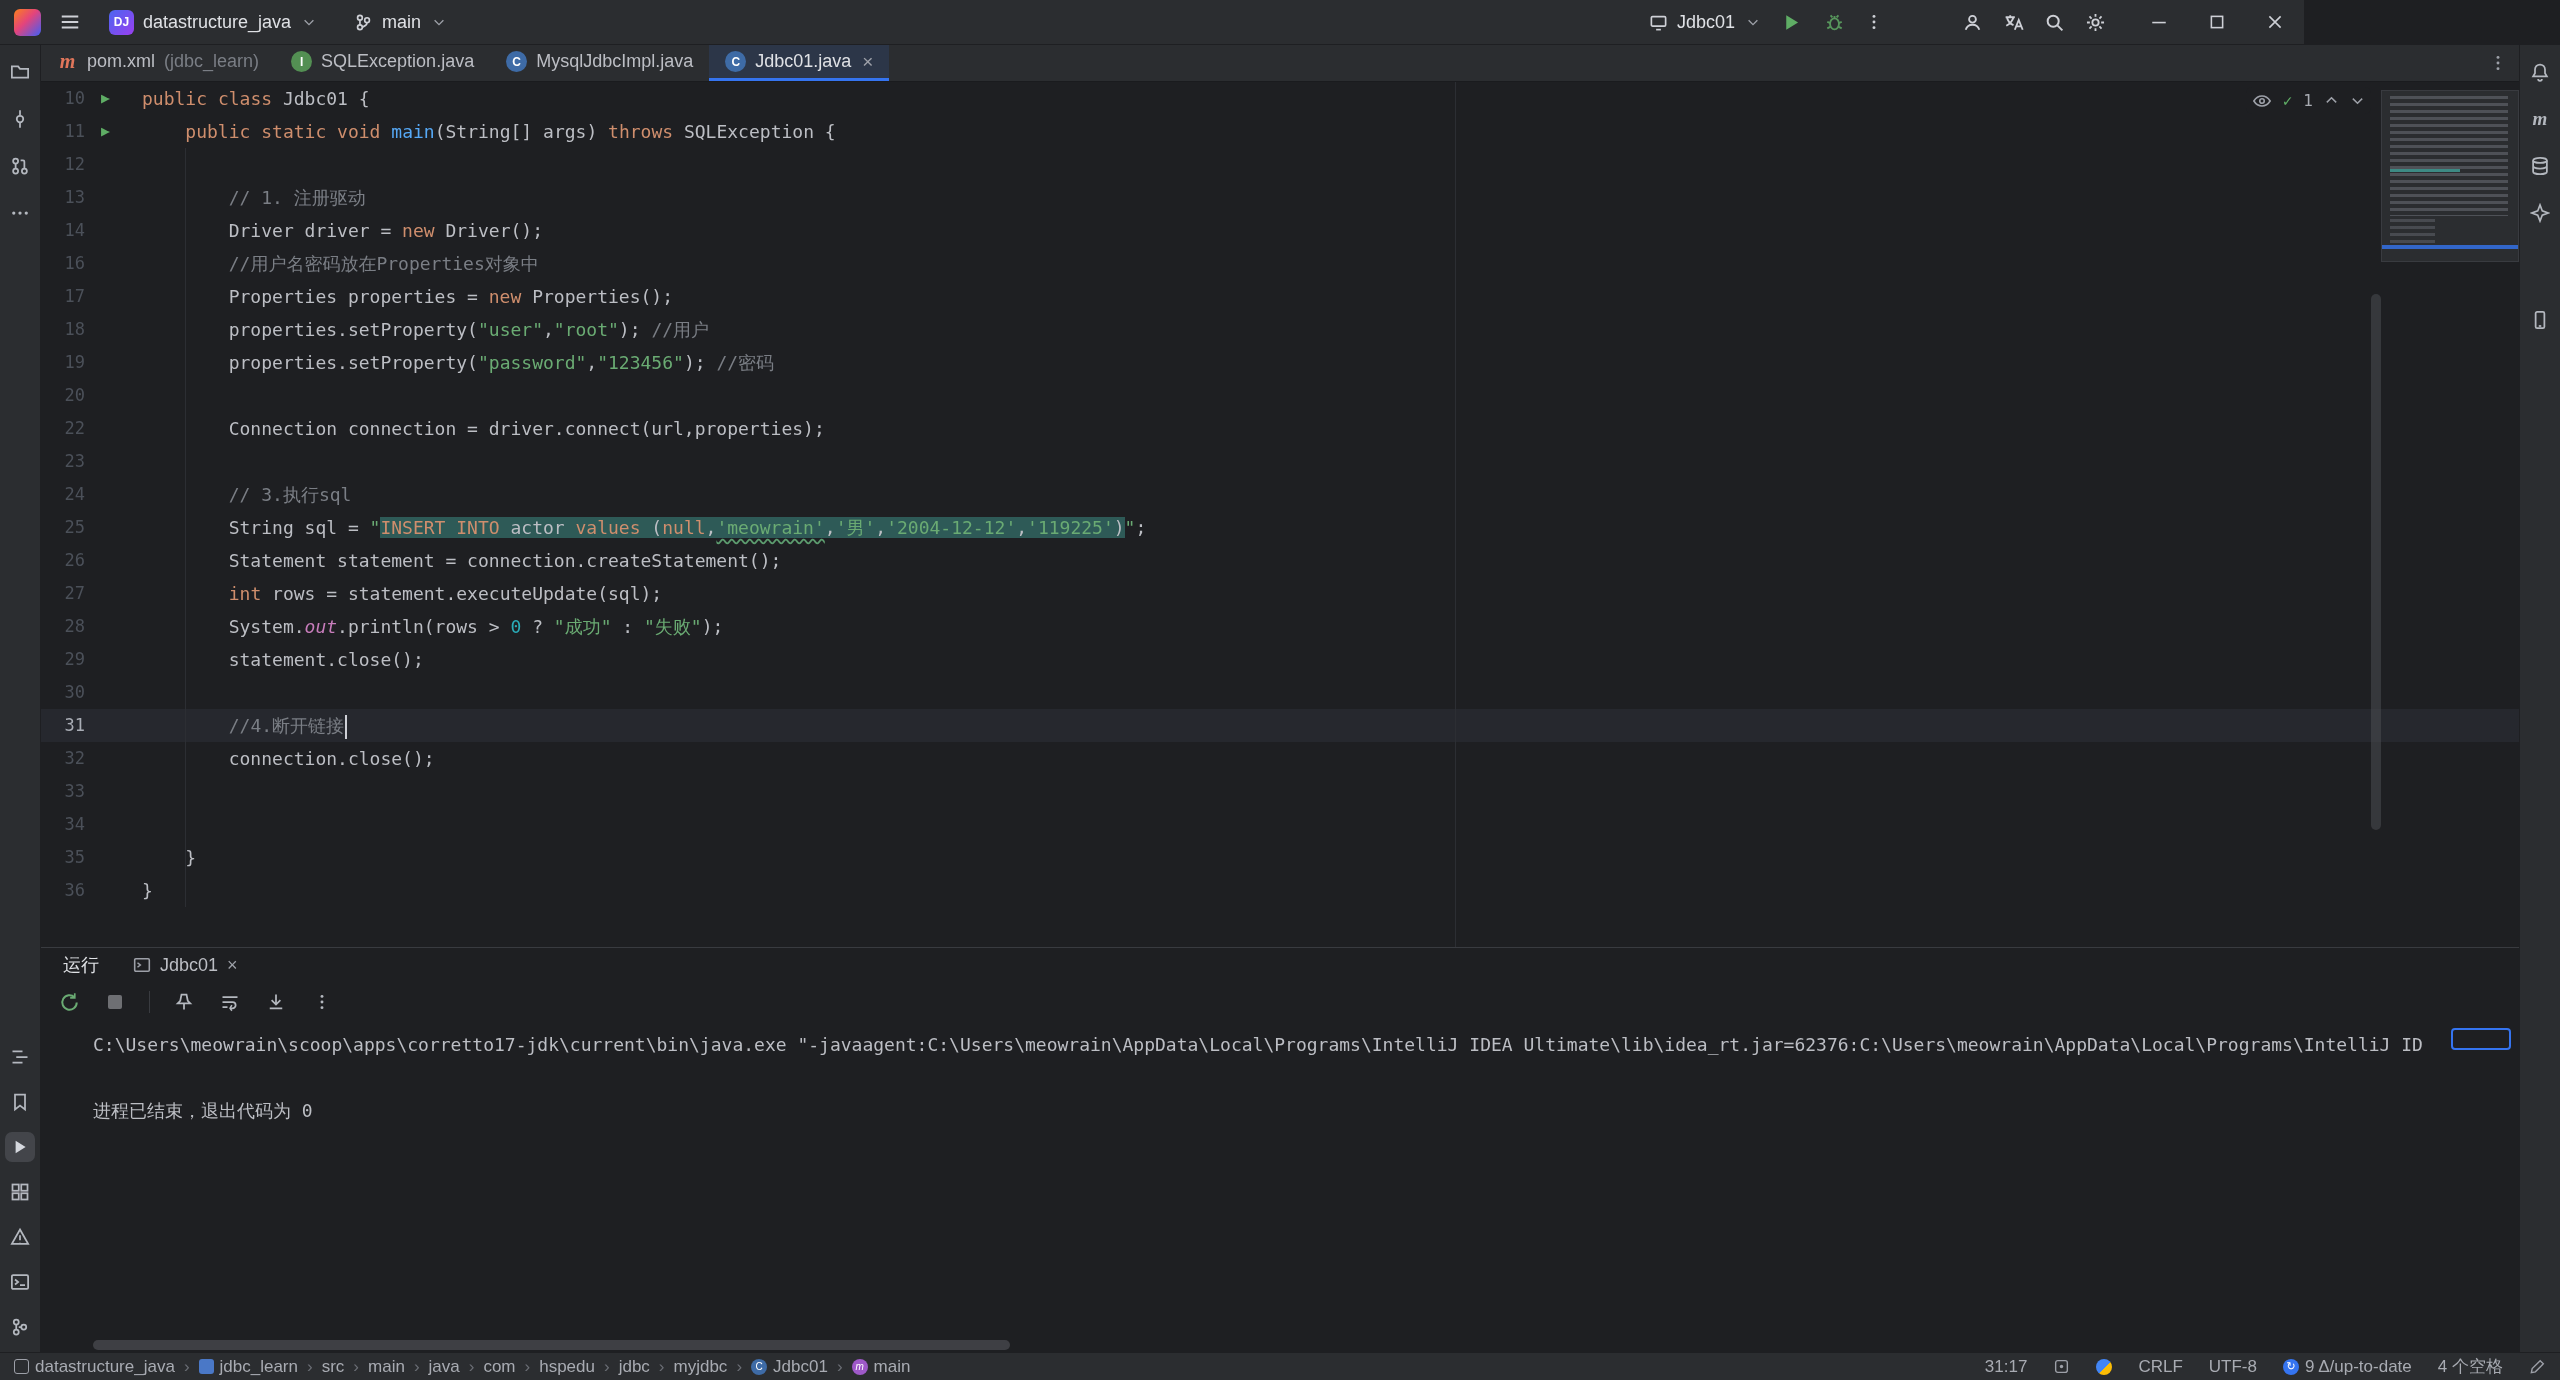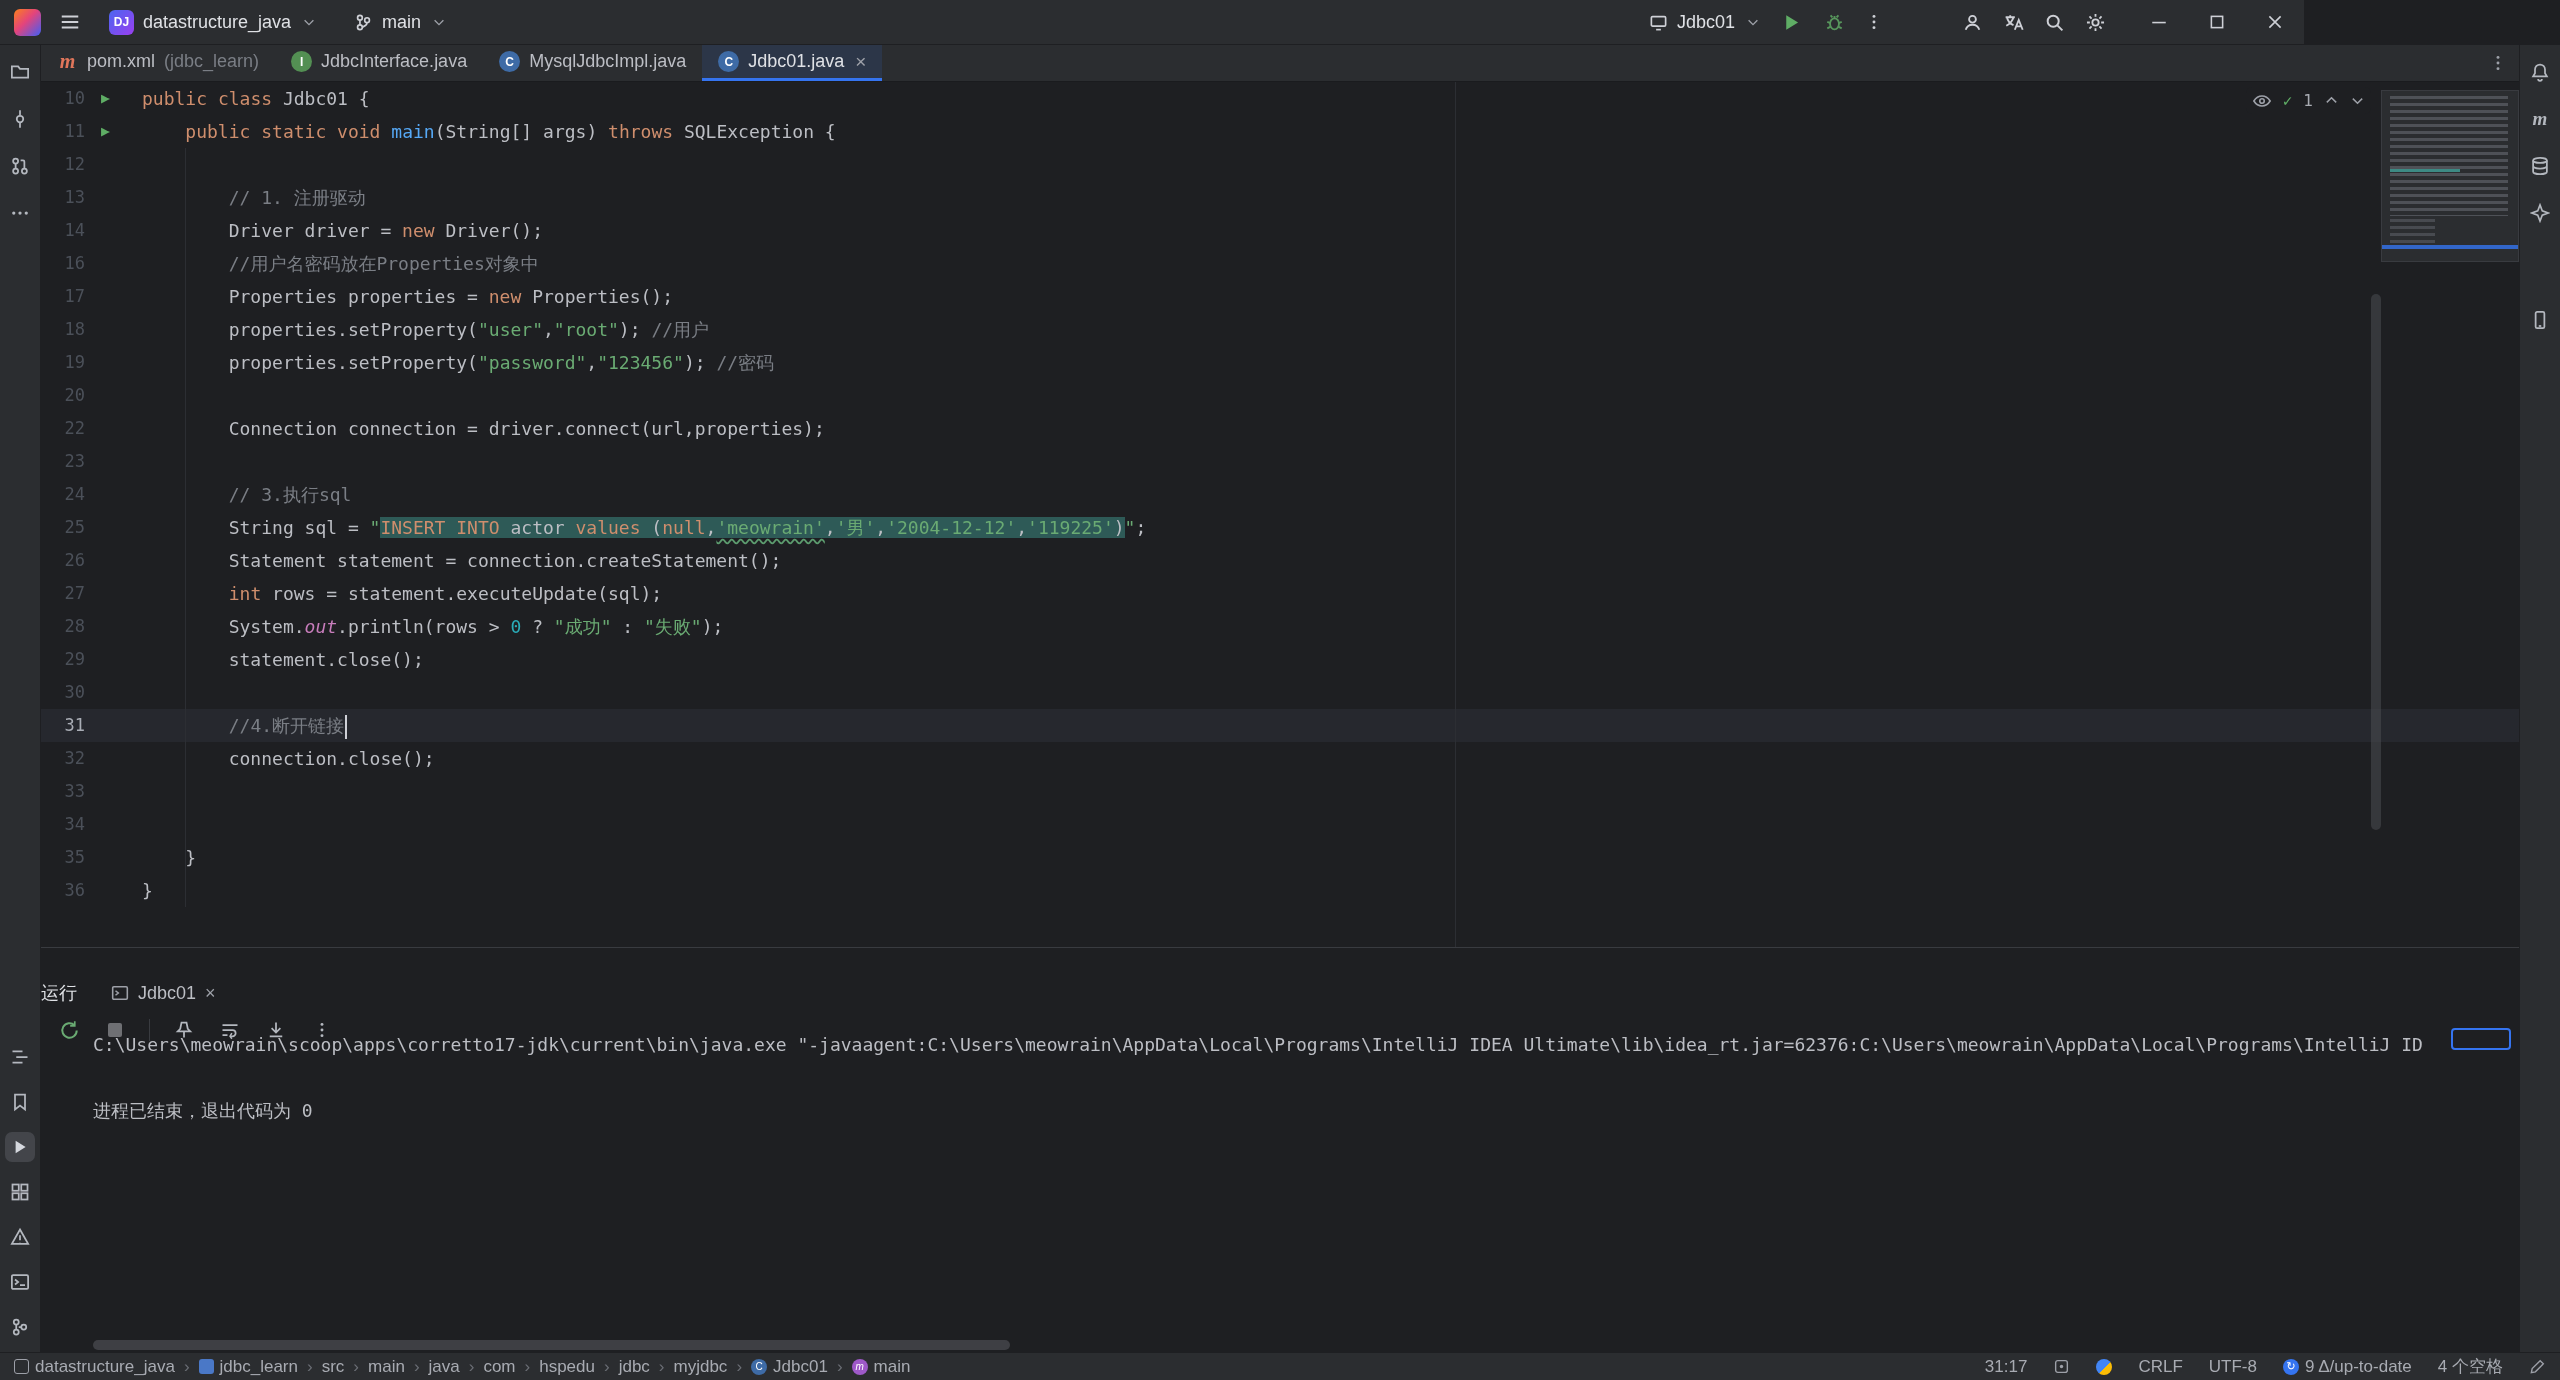--- a/index.html
+++ b/index.html
@@ -68,21 +68,21 @@
   .minimap{position:absolute;top:8px;right:0;width:138px;height:172px;background:#2b2d30;border:1px solid #393b40;box-sizing:border-box;overflow:hidden;cursor:pointer;}
   .mm-bars{position:absolute;left:8px;right:10px;top:5px;height:120px;
            background:repeating-linear-gradient(to bottom,#5a5d64 0 3px,transparent 3px 7px);opacity:.75;}
   .mm-bars2{position:absolute;left:8px;width:45px;top:128px;height:24px;
            background:repeating-linear-gradient(to bottom,#54575e 0 3px,transparent 3px 7px);opacity:.7;}
   .mm-accent{position:absolute;left:8px;width:70px;top:78px;height:3px;background:#3d8a84;}
   .mm-view{position:absolute;left:0;right:0;bottom:12px;height:4px;background:rgba(53,116,240,.8);}
 
   
   .console{position:absolute;left:41px;top:947px;right:41px;bottom:28px;background:#1e1f22;border-top:1px solid #393b40;box-sizing:border-box;}
-  .console-header{height:34px;display:flex;align-items:center;gap:26px;font-size:18px;color:#dfe1e5;margin-top:28px;}
+  .console-header{height:34px;display:flex;align-items:center;gap:26px;padding-left:22px;font-size:18px;color:#dfe1e5;}
   .rtab{display:flex;align-items:center;gap:9px;height:100%;padding:0 8px;color:#bcbec4;cursor:pointer;}
   .rtab-close{color:#9da0a8;font-size:18px;cursor:pointer;}
   .console-toolbar{height:40px;display:flex;align-items:center;gap:22px;padding-left:16px;}
   .ctb{width:24px;height:24px;display:flex;align-items:center;justify-content:center;cursor:pointer;color:#b4b8bf;}
   .rerun-glyph{color:#5fad65;font-size:21px;}
   .stop-sq{width:14px;height:14px;background:#6e6f73;border-radius:2px;}
   .console-out{position:absolute;left:0;right:0;top:76px;bottom:18px;padding:4px 0 0 52px;overflow:hidden;
                font-family:"DejaVu Sans Mono","Liberation Mono",monospace;font-size:18px;line-height:33px;color:#bcbec4;white-space:pre;}
   .h-scroll{position:absolute;left:52px;top:392px;width:917px;height:10px;background:#4b4d52;opacity:.7;border-radius:5px;cursor:pointer;}
   .console-scroll-ind{position:absolute;right:8px;top:80px;width:56px;height:18px;border:2px solid #3574f0;border-radius:4px;}
@@ -327,21 +327,21 @@
 
   <div class="tabbar">
     <div style="display:flex">
         <div class="tab">
           <span class="fic fic-maven">m</span>
           <span>pom.xml</span>
           <span class="tab-suffix"> (jdbc_learn)</span>
         </div>
         <div class="tab">
           <span class="fic fic-interface">I</span>
-          <span>JdbcInterface.java</span>
+          <span>SQLException.java</span>
         </div>
         <div class="tab">
           <span class="fic fic-class">C</span>
           <span>MysqlJdbcImpl.java</span>
         </div>
         <div class="tab active">
           <span class="fic fic-class">C</span>
           <span>Jdbc01.java</span>
           <span class="tab-close">×</span>
         </div>

